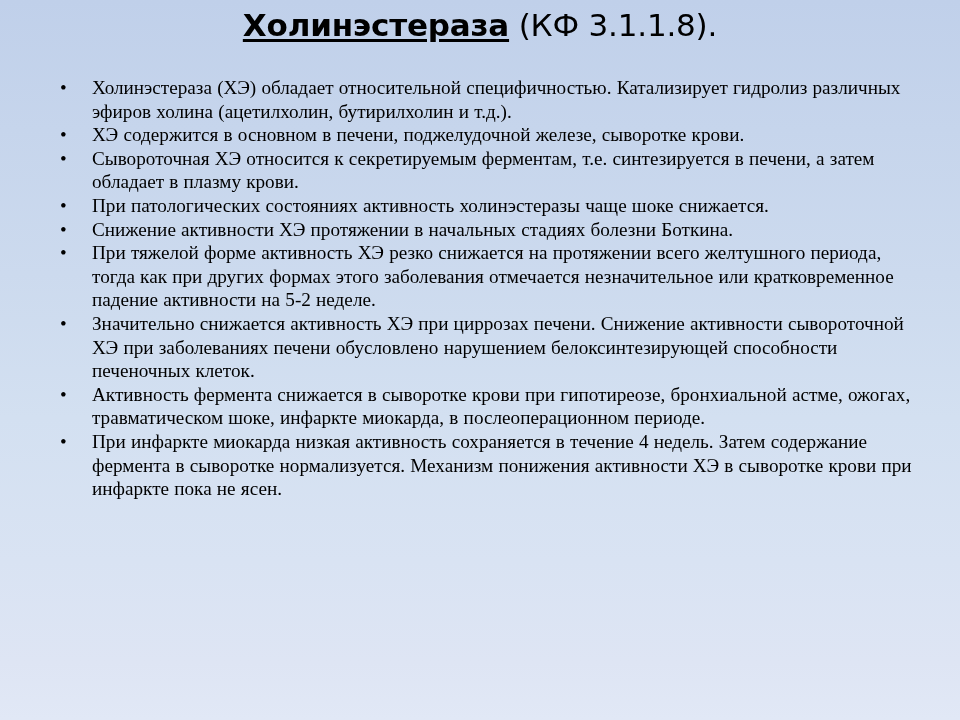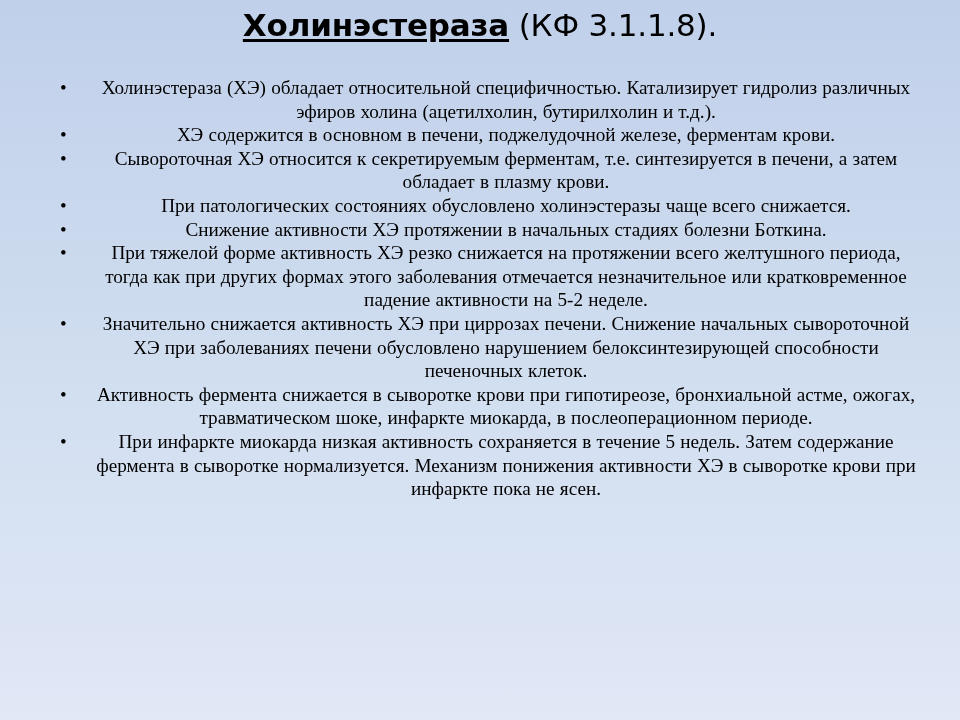--- a/index.html
+++ b/index.html
@@ -82,74 +82,73 @@
     top: 0;
     width: 14px;
     line-height: 23.6px;
     font-size: 19.2px;
     color: #000000;
     text-align: left;
   }
 
   .bullet-text {
     display: block;
-    text-align: center;
   }
 </style>
 </head>
 <body>
 
 <div id="slide">
 
   <div id="title-block">
     <span class="title-text title-main">Холинэстераза</span><span class="title-text title-suffix"> (КФ 3.1.1.8).</span>
   </div>
 
   <div id="body-list">
 
     <div class="bullet-row">
       <span class="bullet-dot">•</span>
       <span class="bullet-text">Холинэстераза (ХЭ) обладает относительной специфичностью. Катализирует гидролиз различных эфиров холина (ацетилхолин,  бутирилхолин и т.д.).</span>
     </div>
 
     <div class="bullet-row">
       <span class="bullet-dot">•</span>
-      <span class="bullet-text"> ХЭ содержится  в основном в печени,  поджелудочной железе, ферментам крови.</span>
+      <span class="bullet-text"> ХЭ содержится  в основном в печени,  поджелудочной железе, сыворотке крови.</span>
     </div>
 
     <div class="bullet-row">
       <span class="bullet-dot">•</span>
       <span class="bullet-text">Сывороточная ХЭ относится к секретируемым ферментам, т.е. синтезируется в печени, а затем обладает в плазму крови.</span>
     </div>
 
     <div class="bullet-row">
       <span class="bullet-dot">•</span>
-      <span class="bullet-text">При патологических состояниях обусловлено холинэстеразы чаще всего снижается.</span>
+      <span class="bullet-text">При патологических состояниях активность холинэстеразы чаще шоке снижается.</span>
     </div>
 
     <div class="bullet-row">
       <span class="bullet-dot">•</span>
       <span class="bullet-text">Снижение активности ХЭ протяжении в начальных  стадиях  болезни Боткина.</span>
     </div>
 
     <div class="bullet-row">
       <span class="bullet-dot">•</span>
       <span class="bullet-text"> При тяжелой форме активность ХЭ резко снижается на протяжении всего желтушного  периода,  тогда как при других формах этого заболевания отмечается незначительное или кратковременное падение активности на 5-2 неделе.</span>
     </div>
 
     <div class="bullet-row">
       <span class="bullet-dot">•</span>
-      <span class="bullet-text">Значительно снижается  активность  ХЭ при циррозах печени. Снижение начальных сывороточной  ХЭ  при  заболеваниях  печени обусловлено нарушением белоксинтезирующей способности печеночных клеток.</span>
+      <span class="bullet-text">Значительно снижается  активность  ХЭ при циррозах печени. Снижение активности сывороточной  ХЭ  при  заболеваниях  печени обусловлено нарушением белоксинтезирующей способности печеночных клеток.</span>
     </div>
 
     <div class="bullet-row">
       <span class="bullet-dot">•</span>
       <span class="bullet-text">Активность фермента снижается в сыворотке крови при  гипотиреозе, бронхиальной астме, ожогах, травматическом шоке, инфаркте миокарда, в послеоперационном периоде.</span>
     </div>
 
     <div class="bullet-row">
       <span class="bullet-dot">•</span>
-      <span class="bullet-text"> При инфаркте миокарда низкая активность сохраняется в течение 5 недель. Затем содержание фермента в сыворотке нормализуется.    Механизм понижения активности ХЭ в сыворотке крови при инфаркте пока не ясен.</span>
+      <span class="bullet-text"> При инфаркте миокарда низкая активность сохраняется в течение 4 недель. Затем содержание фермента в сыворотке нормализуется.    Механизм понижения активности ХЭ в сыворотке крови при инфаркте пока не ясен.</span>
     </div>
 
   </div>
 
 </div>
 
 </body></html>

